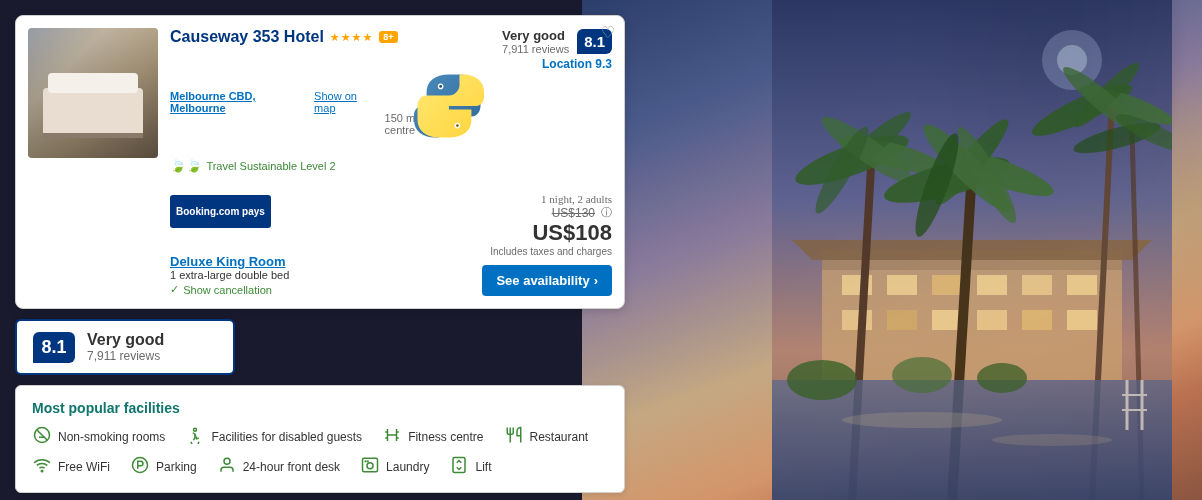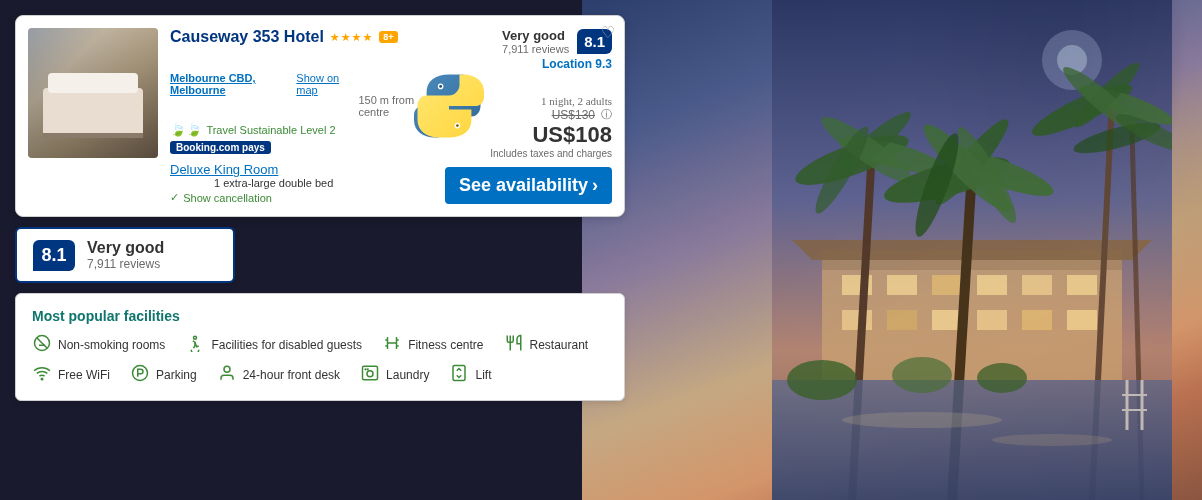--- a/index.html
+++ b/index.html
@@ -117,21 +117,21 @@
       align-items: center;
       justify-content: center;
       color: #999;
       font-size: 16px;
     }
 
     .hotel-info {
       flex: 1;
       display: flex;
       flex-direction: column;
-      gap: 4px;
+      gap: 22px;
     }
 
     .hotel-name-row {
       display: flex;
       align-items: center;
       gap: 6px;
       flex-wrap: wrap;
     }
 
     .hotel-name {
@@ -194,49 +194,48 @@
       color: #3d8b37;
       font-size: 13px;
     }
 
     .booking-pays-badge {
       display: inline-block;
       background: #003580;
       color: #fff;
       font-size: 10px;
       font-weight: 600;
-      padding: 1px 6px;
+      padding: 11px 6px;
       border-radius: 3px;
       width: fit-content;
     }
 
     .python-logo {
       position: absolute;
       right: 140px;
       top: 55px;
       width: 70px;
       height: 70px;
     }
 
     .room-info {
       margin-top: 4px;
     }
 
     .room-type {
       font-size: 13px;
-      font-weight: 400;
+      font-weight: 700;
       color: #0071c2;
       text-decoration: underline;
       cursor: pointer;
     }
 
     .bed-type {
       font-size: 11px;
       color: #333;
-      margin-left: 44px;
     }
 
     .cancellation {
       display: flex;
       align-items: center;
       gap: 4px;
       font-size: 11px;
       color: #3d8b37;
       margin-top: 2px;
     }
@@ -309,21 +308,21 @@
       color: #6b6b6b;
       text-align: right;
     }
 
     .availability-btn {
       background: #0071c2;
       color: #fff;
       border: none;
       border-radius: 4px;
       padding: 8px 14px;
-      font-size: 18px;
+      font-size: 13px;
       font-weight: 600;
       cursor: pointer;
       display: flex;
       align-items: center;
       gap: 4px;
       white-space: nowrap;
       text-align: right;
     }
 
     

